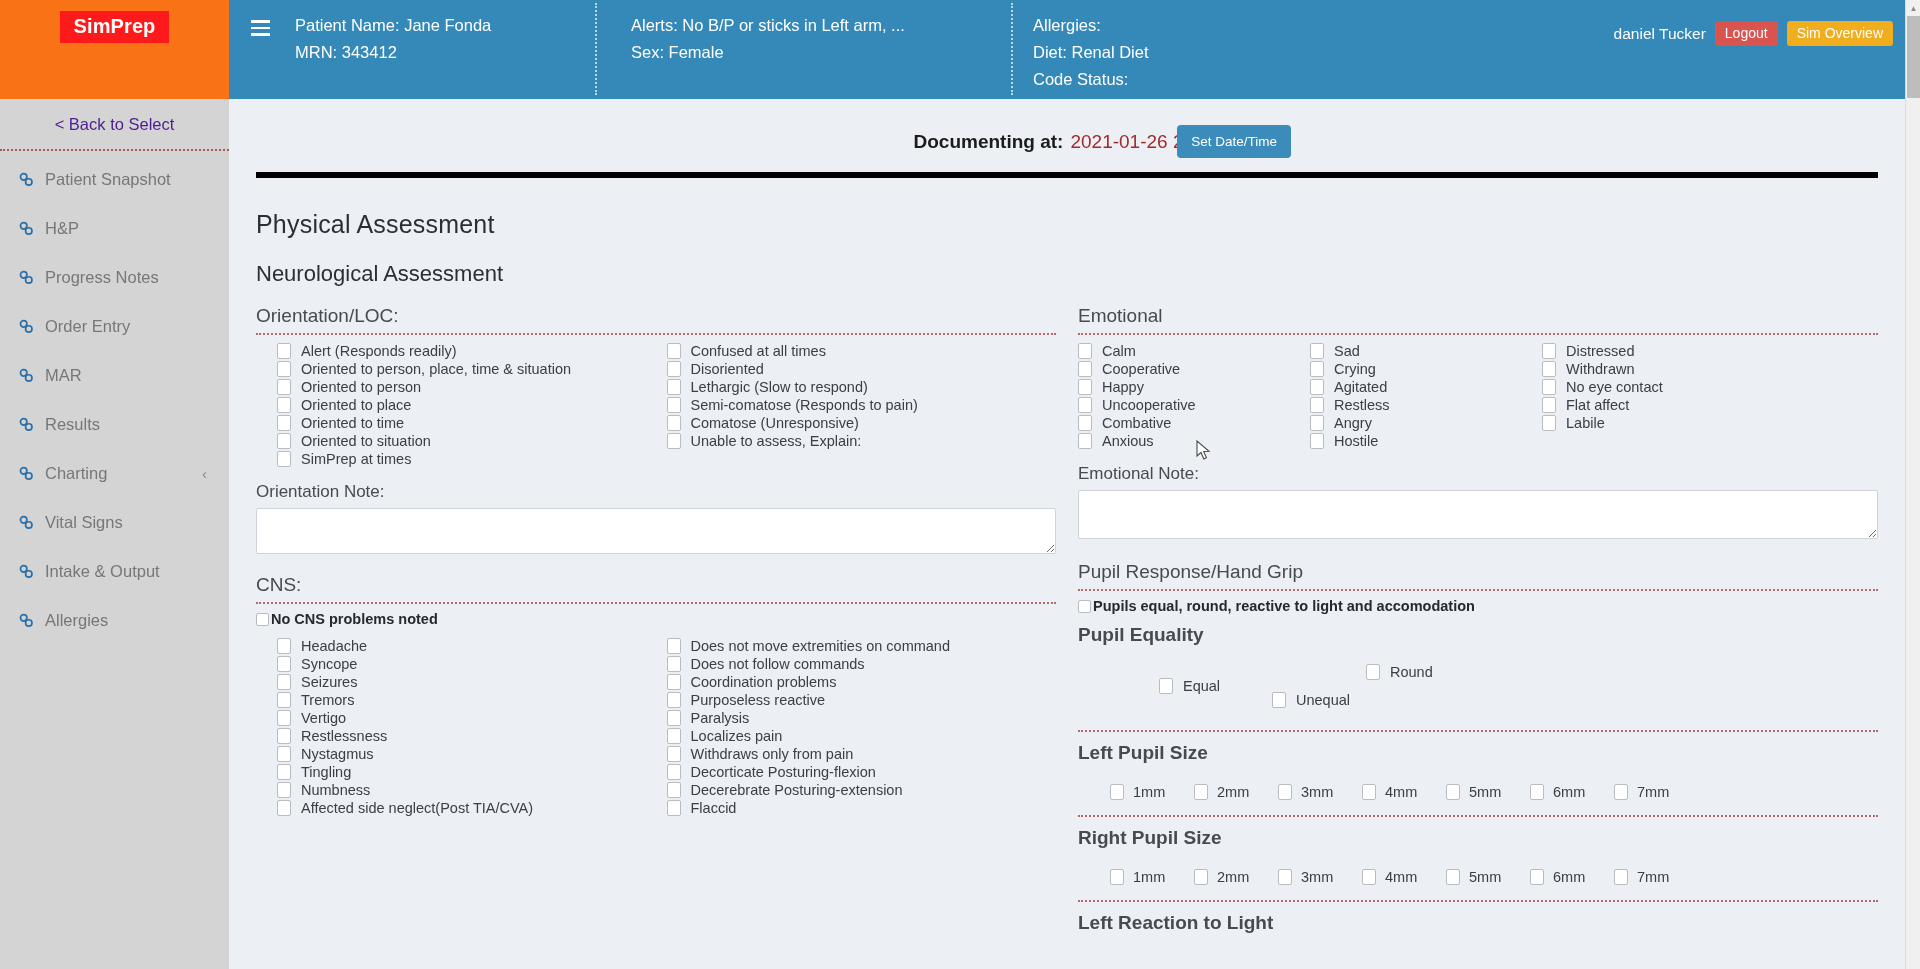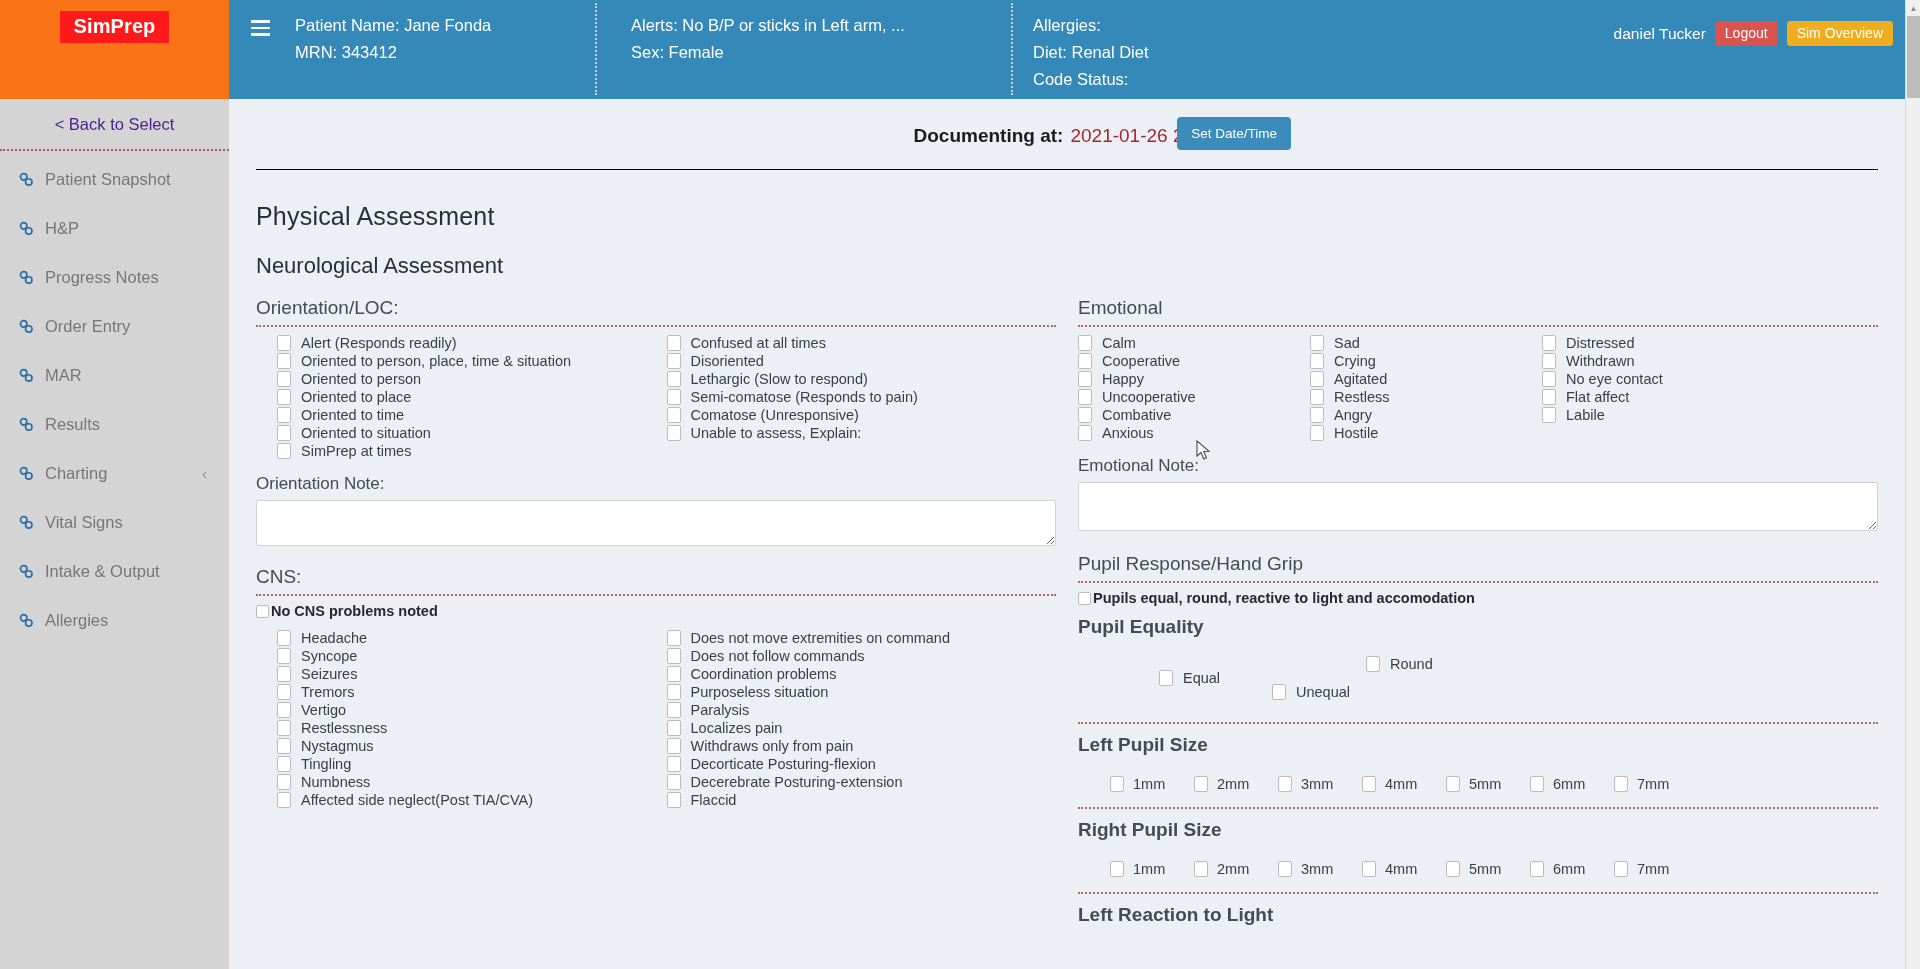--- a/index.html
+++ b/index.html
@@ -100,22 +100,22 @@
   .main {
     position: absolute; top: 99px; left: 229px;
     width: 1676px; height: 870px;
     background: #eceff4;
     overflow: hidden;
   }
   .doc-bar {
     height: 67px;
     display: flex; align-items: center; justify-content: center;
     position: relative;
-    border-bottom: 1px solid #000000;
-    margin: 4px 27px;
+    border-bottom: 6px solid #000000;
+    margin: 12px 27px;
   }
   .doc-label { font-size: 19px; font-weight: bold; color: #1c1c1c; }
   .doc-value { font-size: 19px; color: #9f2b2b; margin-left: 7px; }
   .btn-setdatetime {
     position: absolute; right: 587px; top: 14px;
     background: #3b8cba; color: #fff; border: none;
     font-size: 13.5px; padding: 9px 14px; border-radius: 4px;
     font-family: inherit; cursor: pointer;
   }
   .page-title {
@@ -478,21 +478,21 @@
               <div class="cb-row">
                 <span class="cb"></span>
                 <span class="cb-lbl">Does not follow commands</span>
               </div>
               <div class="cb-row">
                 <span class="cb"></span>
                 <span class="cb-lbl">Coordination problems</span>
               </div>
               <div class="cb-row">
                 <span class="cb"></span>
-                <span class="cb-lbl">Purposeless situation</span>
+                <span class="cb-lbl">Purposeless reactive</span>
               </div>
               <div class="cb-row">
                 <span class="cb"></span>
                 <span class="cb-lbl">Paralysis</span>
               </div>
               <div class="cb-row">
                 <span class="cb"></span>
                 <span class="cb-lbl">Localizes pain</span>
               </div>
               <div class="cb-row">

